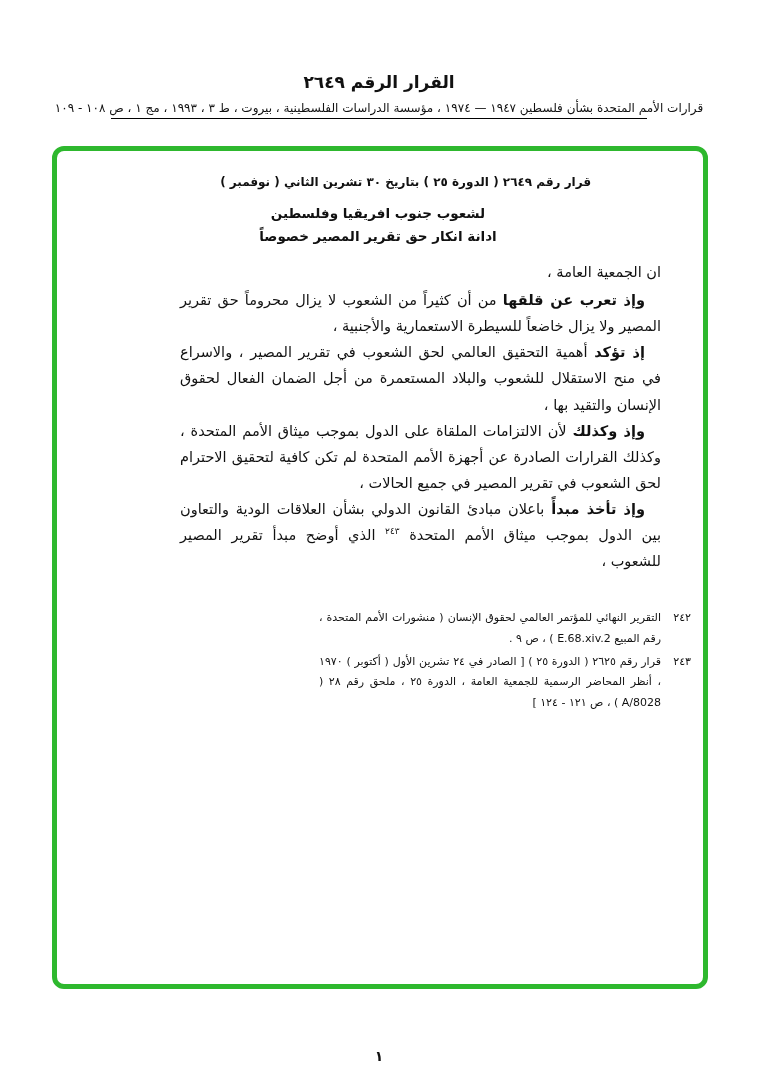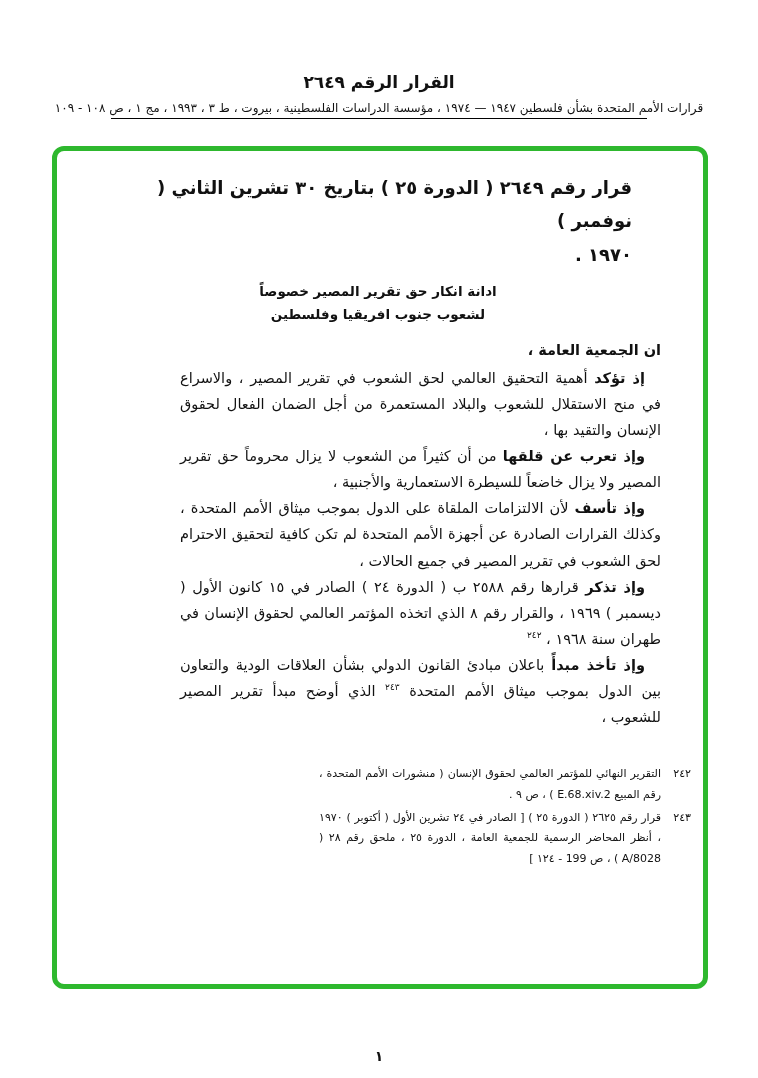--- a/index.html
+++ b/index.html
@@ -27,29 +27,29 @@
     position: absolute; left: 52px; top: 146px;
     width: 656px; height: 843px;
     border: 5px solid #2eb82e;
     border-radius: 12px;
     padding: 20px 12px 14px 38px;
     direction: rtl;
     overflow: hidden;
     background: #fff;
   }
   .doc-title {
-    font-size: 18px; font-weight: 700; line-height: 1.85;
-    text-align: right; margin-left: 0; margin-right: 59px;
+    font-size: 12px; font-weight: 700; line-height: 1.85;
+    text-align: right; margin-left: 0; margin-right: 100px;
   }
   .doc-subtitle {
     font-size: 13.5px; font-weight: 700; line-height: 1.7;
     text-align: center; margin: 9px 30px 0 0;
   }
   .doc-opening {
-    font-size: 14.5px; font-weight: 700; line-height: 1.8;
+    font-size: 14.5px; font-weight: 400; line-height: 1.8;
     text-align: right; margin: 11px 30px 0 0;
   }
   .body-paragraphs { margin-top: 2px; }
   .body-para {
     font-size: 14.5px; line-height: 1.8;
     text-align: justify; text-align-last: right;
     margin: 0 30px 0 85px;
     text-indent: 16px;
   }
   .bold { font-weight: 700; }
@@ -78,42 +78,40 @@
 
   <div class="header">
     <div class="header-title">القرار الرقم ٢٦٤٩</div>
     <div class="header-source">قرارات الأمم المتحدة بشأن فلسطين ١٩٤٧ — ١٩٧٤ ، مؤسسة الدراسات الفلسطينية ، بيروت ، ط ٣ ، ١٩٩٣ ، مج ١ ، ص ١٠٨ - ١٠٩</div>
     <div class="header-rule"></div>
   </div>
 
   <div class="green-box" style="border-color: rgb(46, 184, 46);">
     <div class="doc-title">
       <div>قرار رقم ٢٦٤٩ ( الدورة ٢٥ ) بتاريخ ٣٠ تشرين الثاني ( نوفمبر )</div>
-      <div>١٩٧٠ .</div>
     </div>
     <div class="doc-subtitle">
+      <div>لشعوب جنوب افريقيا وفلسطين</div>
       <div>ادانة انكار حق تقرير المصير خصوصاً</div>
-      <div>لشعوب جنوب افريقيا وفلسطين</div>
     </div>
     <div class="doc-opening">ان الجمعية العامة ،</div>
 
     <div class="body-paragraphs">
+        <p class="body-para"><span class="bold">وإذ تعرب عن قلقها</span><span> من أن كثيراً من الشعوب لا يزال محروماً حق تقرير المصير ولا يزال خاضعاً للسيطرة الاستعمارية والأجنبية ،</span></p>
         <p class="body-para"><span class="bold">إذ تؤكد</span><span> أهمية التحقيق العالمي لحق الشعوب في تقرير المصير ، والاسراع في منح الاستقلال للشعوب والبلاد المستعمرة من أجل الضمان الفعال لحقوق الإنسان والتقيد بها ،</span></p>
-        <p class="body-para"><span class="bold">وإذ تعرب عن قلقها</span><span> من أن كثيراً من الشعوب لا يزال محروماً حق تقرير المصير ولا يزال خاضعاً للسيطرة الاستعمارية والأجنبية ،</span></p>
-        <p class="body-para"><span class="bold">وإذ تأسف</span><span> لأن الالتزامات الملقاة على الدول بموجب ميثاق الأمم المتحدة ، وكذلك القرارات الصادرة عن أجهزة الأمم المتحدة لم تكن كافية لتحقيق الاحترام لحق الشعوب في تقرير المصير في جميع الحالات ،</span></p>
-        <p class="body-para"><span class="bold">وإذ تذكر</span><span> قرارها رقم ٢٥٨٨ ب ( الدورة ٢٤ ) الصادر في ١٥ كانون الأول ( ديسمبر ) ١٩٦٩ ، والقرار رقم ٨ الذي اتخذه المؤتمر العالمي لحقوق الإنسان في طهران سنة ١٩٦٨ ، </span><sup class="fn-ref">٢٤٢</sup></p>
+        <p class="body-para"><span class="bold">وإذ وكذلك</span><span> لأن الالتزامات الملقاة على الدول بموجب ميثاق الأمم المتحدة ، وكذلك القرارات الصادرة عن أجهزة الأمم المتحدة لم تكن كافية لتحقيق الاحترام لحق الشعوب في تقرير المصير في جميع الحالات ،</span></p>
         <p class="body-para"><span class="bold">وإذ تأخذ مبدأً</span><span> باعلان مبادئ القانون الدولي بشأن العلاقات الودية والتعاون بين الدول بموجب ميثاق الأمم المتحدة </span><sup class="fn-ref">٢٤٣</sup><span> الذي أوضح مبدأ تقرير المصير للشعوب ،</span></p>
       </div>
 
     <div class="footnotes">
         <div class="footnote">
           <span class="fn-num">٢٤٢</span>
           <div class="fn-text">التقرير النهائي للمؤتمر العالمي لحقوق الإنسان ( منشورات الأمم المتحدة ، رقم المبيع E.68.xiv.2 ) ، ص ٩ .</div>
         </div>
         <div class="footnote">
           <span class="fn-num">٢٤٣</span>
-          <div class="fn-text">قرار رقم ٢٦٢٥ ( الدورة ٢٥ ) [ الصادر في ٢٤ تشرين الأول ( أكتوبر ) ١٩٧٠ ، أنظر المحاضر الرسمية للجمعية العامة ، الدورة ٢٥ ، ملحق رقم ٢٨ ( A/8028 ) ، ص 199 - ١٢٤ ]</div>
+          <div class="fn-text">قرار رقم ٢٦٢٥ ( الدورة ٢٥ ) [ الصادر في ٢٤ تشرين الأول ( أكتوبر ) ١٩٧٠ ، أنظر المحاضر الرسمية للجمعية العامة ، الدورة ٢٥ ، ملحق رقم ٢٨ ( A/8028 ) ، ص ١٢١ - ١٢٤ ]</div>
         </div>
       </div>
   </div>
 
   <div class="page-number">١</div>
 </div>
 
 </body></html>

